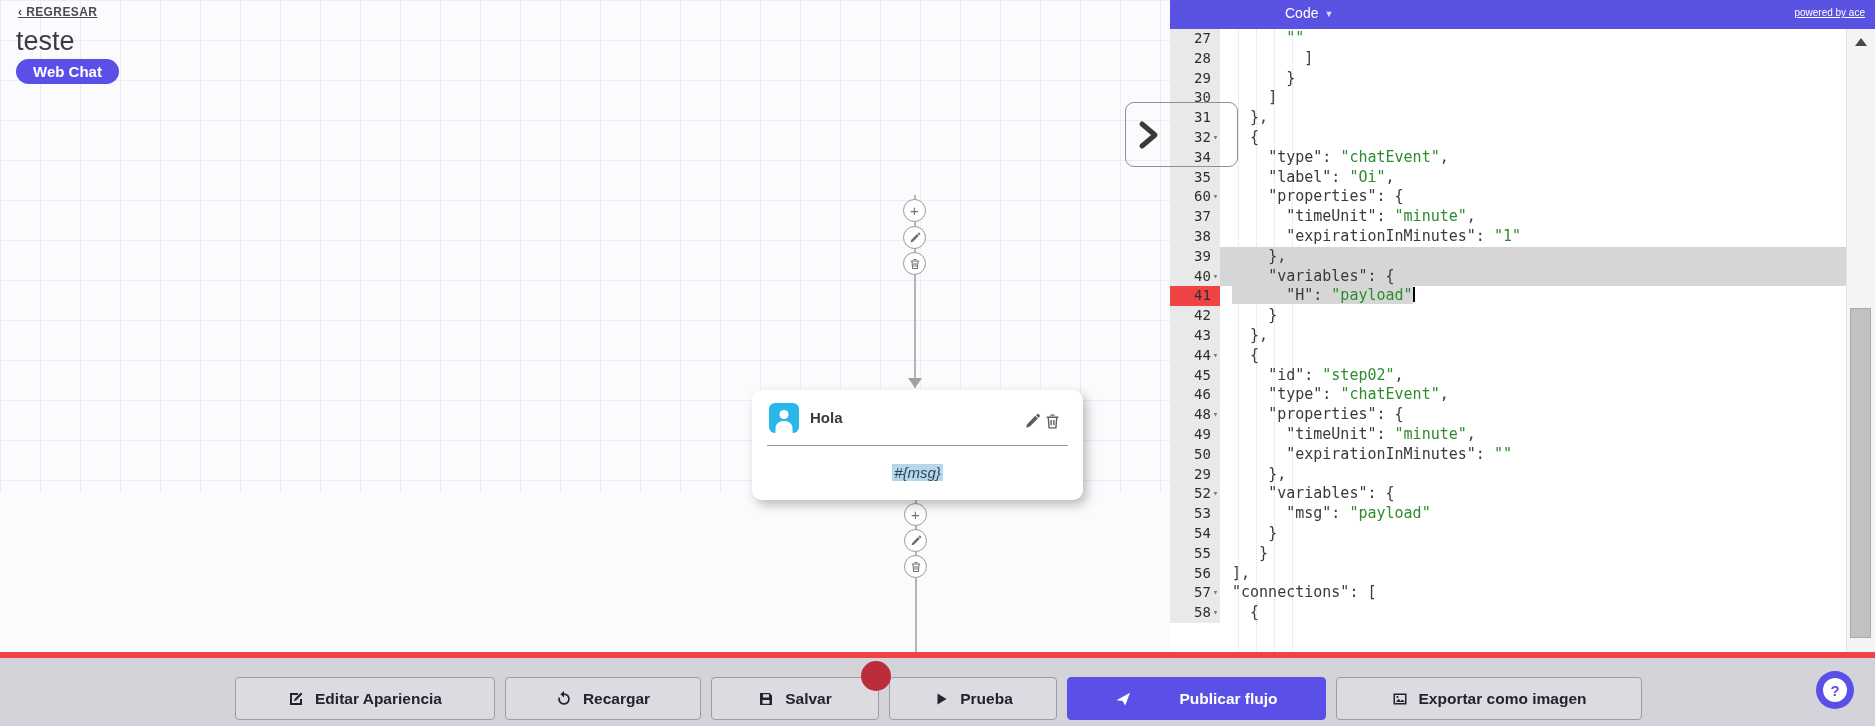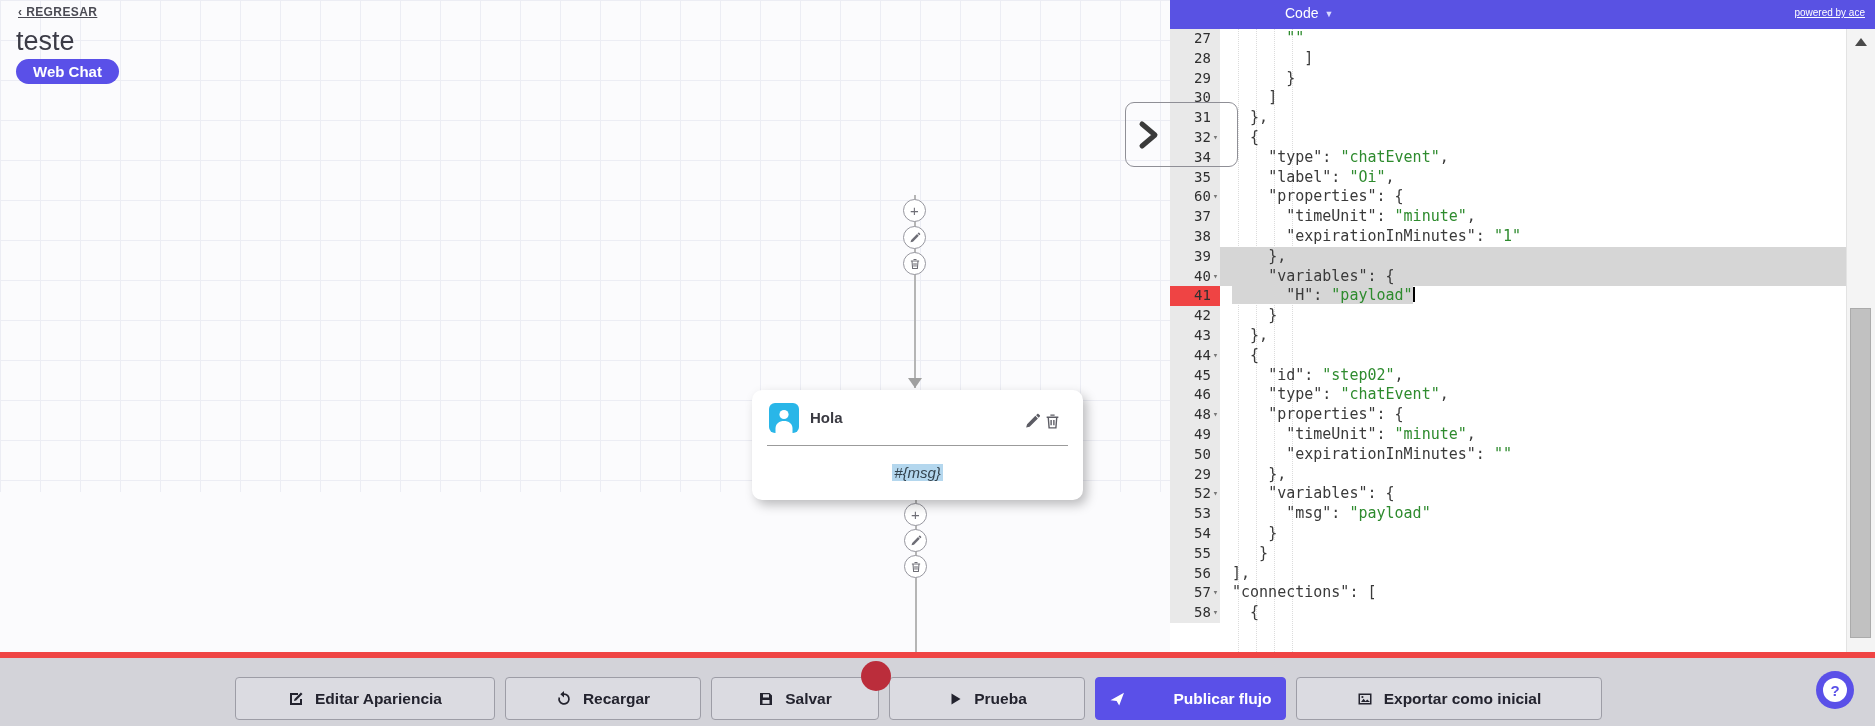--- a/index.html
+++ b/index.html
@@ -83,22 +83,22 @@
     border-top:6px solid #ef4444;box-sizing:border-box;z-index:5;}
   .btn-row{position:absolute;left:235px;top:19px;display:flex;gap:10px;}
   .tbtn{height:43px;display:flex;align-items:center;justify-content:center;gap:11px;
     background:#dbdbe1;border:1px solid #9d9da6;border-radius:4px;color:#23232e;
     font-family:"Liberation Sans",sans-serif;font-size:15.5px;font-weight:600;cursor:pointer;
     box-sizing:border-box;}
   .tbtn svg{width:16px;height:16px;flex:none;}
   .tbtn:nth-child(1){width:260px;}
   .tbtn:nth-child(2){width:196px;}
   .tbtn:nth-child(3){width:168px;}
-  .tbtn:nth-child(4){width:196px;}
-  .tbtn:nth-child(5){width:191px;background:#5a50e8;border-color:#5a50e8;color:#fff;gap:48px;}
+  .tbtn:nth-child(4){width:168px;}
+  .tbtn:nth-child(5){width:259px;background:#5a50e8;border-color:#5a50e8;color:#fff;gap:48px;}
   .tbtn:nth-child(6){width:306px;}
   .notif-dot{position:absolute;left:861px;top:3px;width:30px;height:30px;border-radius:50%;
     background:#bb2d3b;z-index:6;}
   .help-fab{position:absolute;left:1816px;top:671px;width:38px;height:38px;border-radius:50%;
     background:#5a50e8;z-index:6;display:flex;align-items:center;justify-content:center;cursor:pointer;}
   .help-inner{width:24px;height:24px;border-radius:50%;background:#fff;display:flex;
     align-items:center;justify-content:center;font-size:15px;font-weight:700;color:#5a50e8;}
 </style>
 </head>
 <body>
@@ -443,21 +443,21 @@
         <span>Publicar flujo</span>
       </button>
       <button class="tbtn">
         <span style="display: flex;">
           <svg viewBox="0 0 16 16">
             <path fill="currentColor" fill-rule="evenodd" d="M1.5 2.5h13v11h-13zM3 4v8h10V4z"></path>
             <circle cx="5.4" cy="6" r="1.1" fill="currentColor"></circle>
             <path fill="currentColor" d="M4 11l2.6-3.2 2 2.4 1.6-1.6L13 11z"></path>
           </svg>
         </span>
-        <span>Exportar como inicial</span>
+        <span>Exportar como imagen</span>
       </button>
     </div>
   <div class="notif-dot"></div>
 </div>
 
 <div class="help-fab">
   <div class="help-inner">?</div>
 </div>
 
 </body></html>

